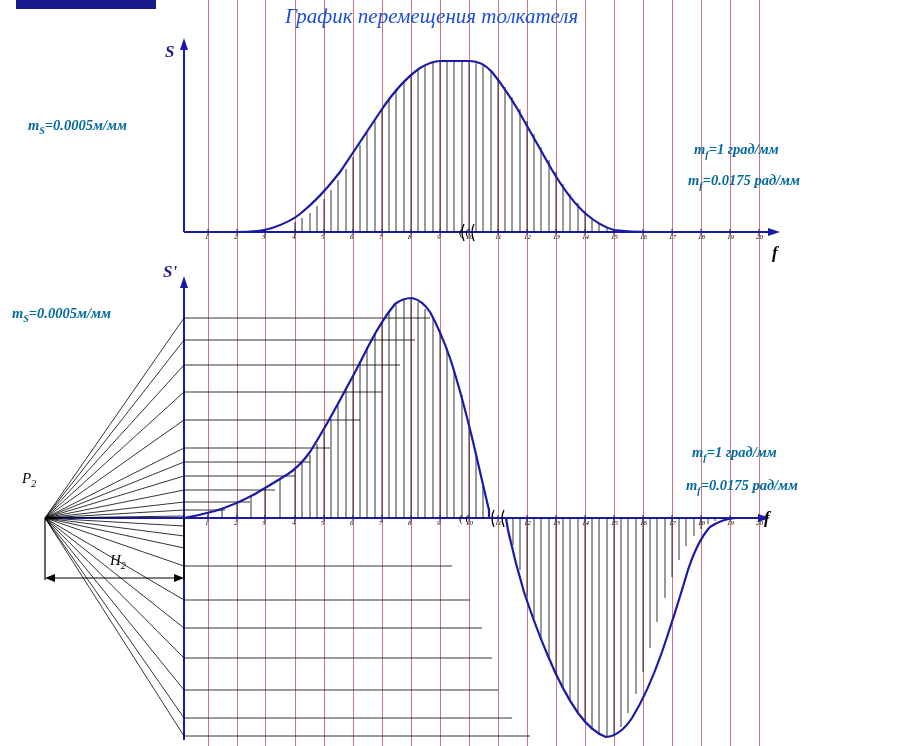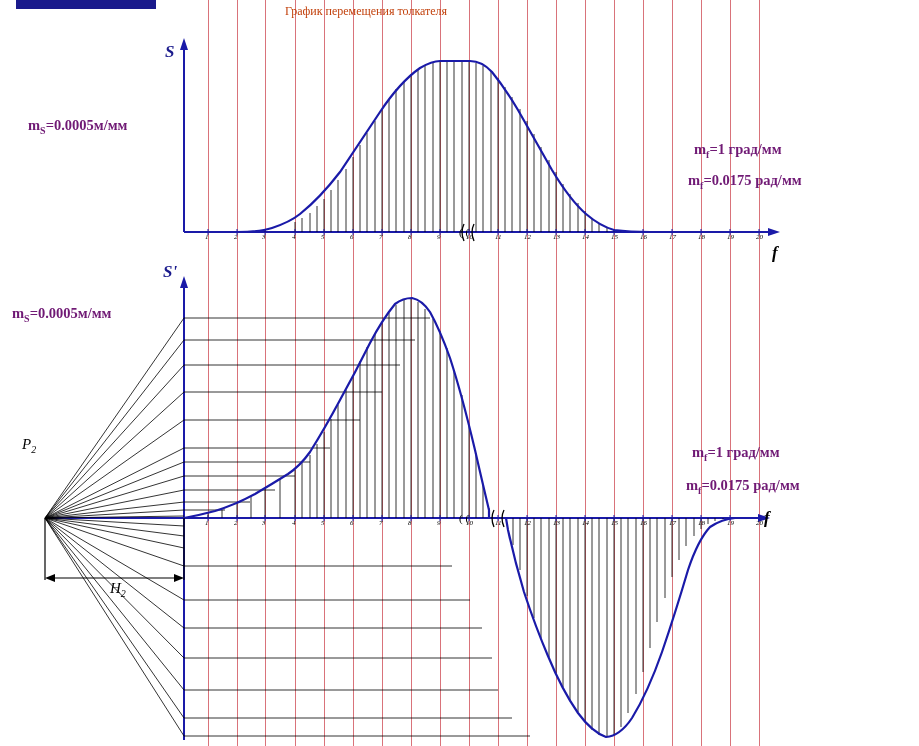--- a/index.html
+++ b/index.html
@@ -26,28 +26,30 @@
     width: 919px;
     height: 746px;
   }
   .lbl {
     position: absolute;
     white-space: nowrap;
     color: #000000;
   }
   .title {
     font-family: "Liberation Serif", serif;
-    font-size: 12px;
-    color: #c2410c;
+    font-style: italic;
+    font-size: 21px;
+    color: #1d4ed8;
   }
   .scale {
     font-family: "Liberation Serif", serif;
+    font-style: italic;
     font-size: 14.5px;
     font-weight: bold;
-    color: #701a75;
+    color: #0369a1;
   }
   .scale .sub {
     font-size: 10px;
     vertical-align: sub;
     font-weight: bold;
   }
   .axis-lbl {
     font-family: "Liberation Serif", serif;
     font-style: italic;
     font-weight: bold;
@@ -420,23 +422,23 @@
 
   <div class="lbl axis-lbl-blue" style="left:163px; top:262px;">S'</div>
   <div class="lbl axis-lbl" style="left:764px; top:508px;">f</div>
 
   <div class="lbl scale" style="left:12px; top:305px;"><span>m</span><span class="sub">S</span><span>=0.0005м/мм</span></div>
 
   <div class="lbl scale" style="left:692px; top:444px;"><span>m</span><span class="sub">f</span><span>=1 град/мм</span></div>
 
   <div class="lbl scale" style="left:686px; top:477px;"><span>m</span><span class="sub">f</span><span>=0.0175 рад/мм</span></div>
 
-  <div class="lbl ptlbl" style="left:22px; top:436px;"><span>P</span><span class="sub">2</span></div>
-
-  <div class="lbl ptlbl" style="left:110px; top:580px;"><span>H</span><span class="sub">2</span></div>
+  <div class="lbl ptlbl" style="left:22px; top:470px;"><span>P</span><span class="sub">2</span></div>
+
+  <div class="lbl ptlbl" style="left:110px; top:552px;"><span>H</span><span class="sub">2</span></div>
 
   <div id="ticks2">
       <div class="lbl" style="left: 205px; top: 519px; font-size: 7px; font-style: italic; font-family: &quot;Liberation Serif&quot;, serif;">1</div>
       <div class="lbl" style="left: 234px; top: 519px; font-size: 7px; font-style: italic; font-family: &quot;Liberation Serif&quot;, serif;">2</div>
       <div class="lbl" style="left: 262px; top: 519px; font-size: 7px; font-style: italic; font-family: &quot;Liberation Serif&quot;, serif;">3</div>
       <div class="lbl" style="left: 292px; top: 519px; font-size: 7px; font-style: italic; font-family: &quot;Liberation Serif&quot;, serif;">4</div>
       <div class="lbl" style="left: 321px; top: 519px; font-size: 7px; font-style: italic; font-family: &quot;Liberation Serif&quot;, serif;">5</div>
       <div class="lbl" style="left: 350px; top: 519px; font-size: 7px; font-style: italic; font-family: &quot;Liberation Serif&quot;, serif;">6</div>
       <div class="lbl" style="left: 379px; top: 519px; font-size: 7px; font-style: italic; font-family: &quot;Liberation Serif&quot;, serif;">7</div>
       <div class="lbl" style="left: 408px; top: 519px; font-size: 7px; font-style: italic; font-family: &quot;Liberation Serif&quot;, serif;">8</div>

